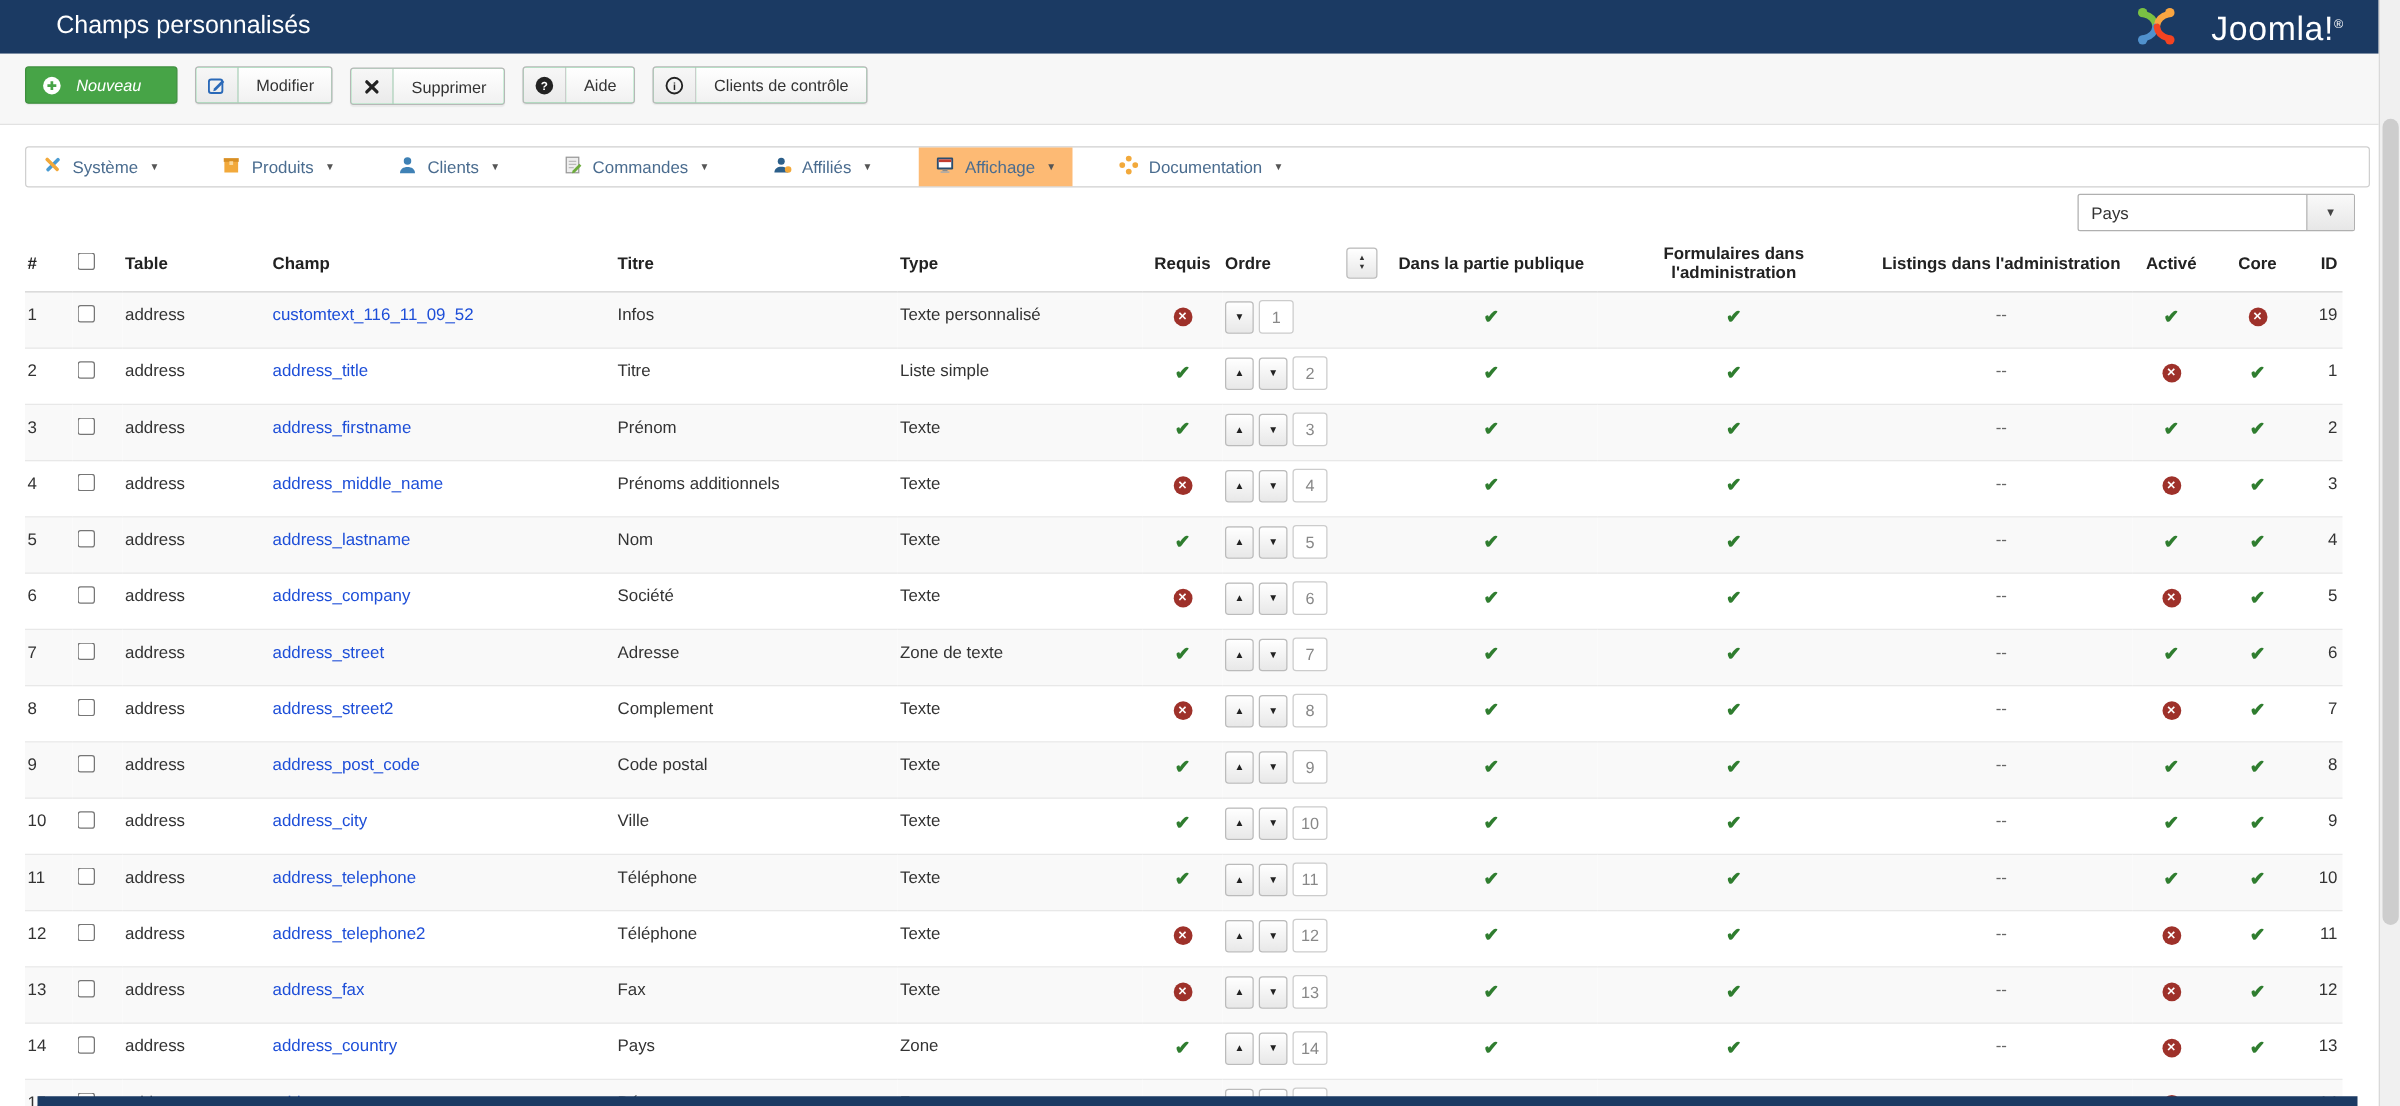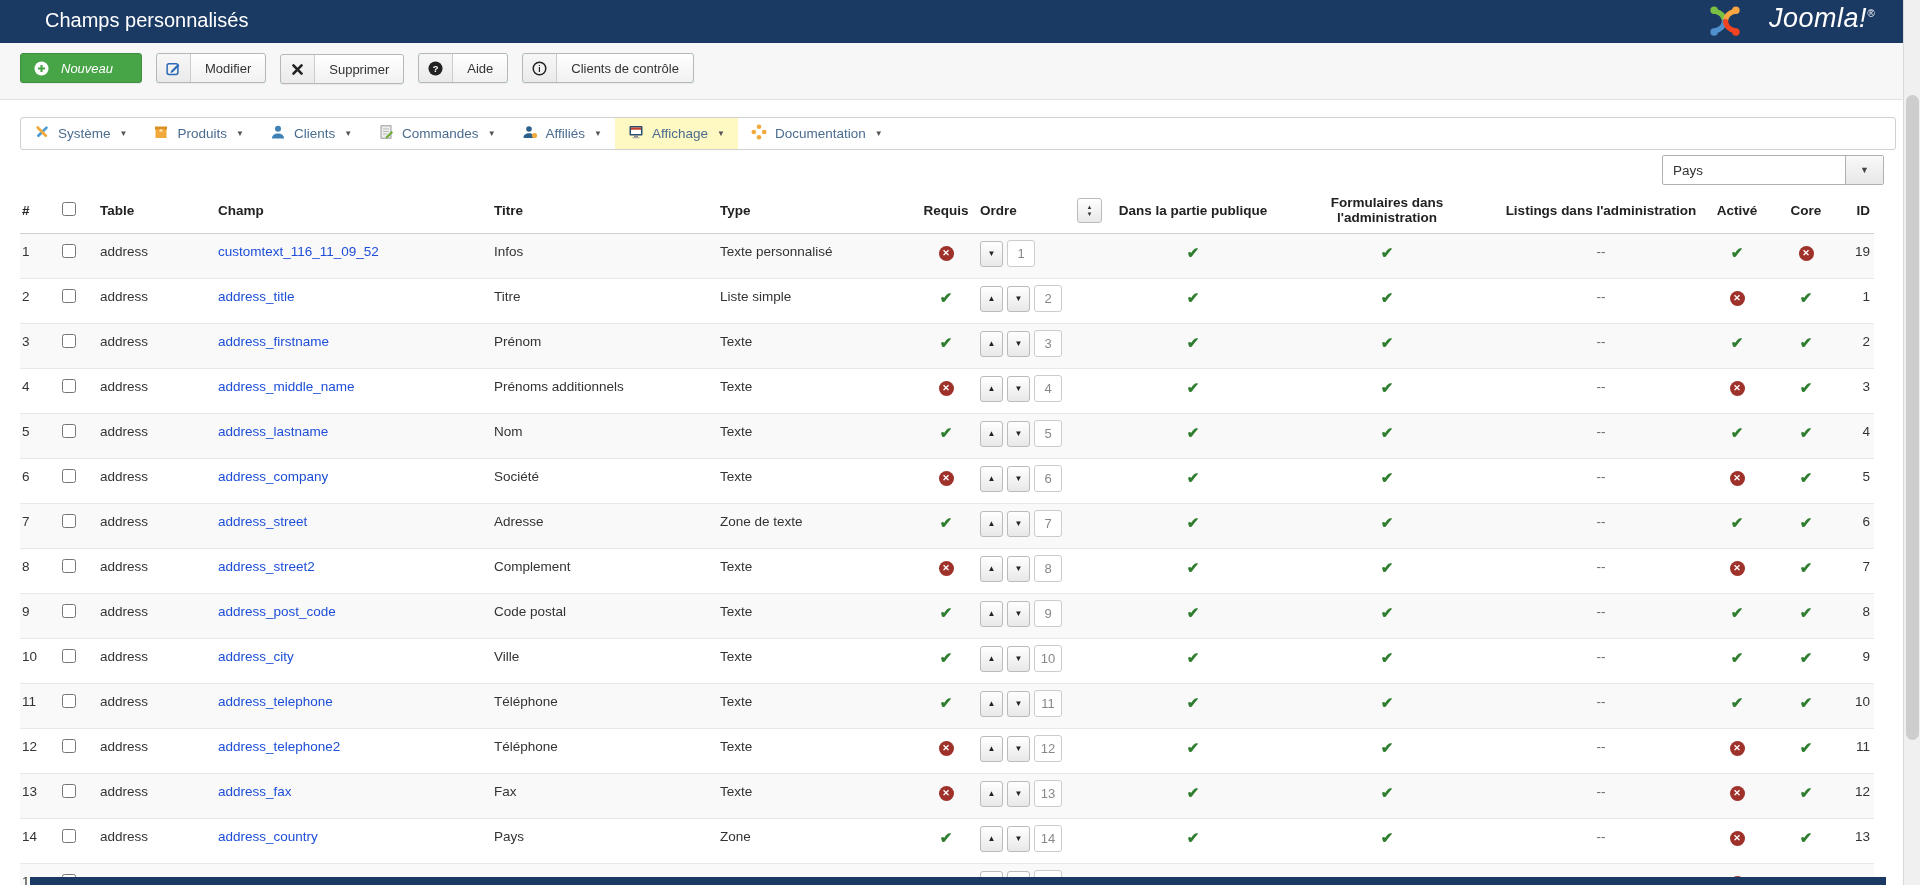--- a/index.html
+++ b/index.html
@@ -5,42 +5,42 @@
   * { box-sizing: border-box; }
   html,body { margin:0; padding:0; }
   body {
     width:1920px; height:885px; position:relative; overflow:hidden;
     font-family:"Liberation Sans", sans-serif; background:#fff; color:#333;
   }
 
   
   .topbar { position:absolute; top:0; left:0; width:1903px; height:43px; background:#1b3a63; }
   .topbar .title { position:absolute; left:45px; top:9px; font-size:20px; color:#fff; font-weight:normal; }
-  .brand { position:absolute; right:28px; top:3px; display:flex; align-items:flex-start; gap:26px; color:#fff;font-style:italic; }
+  .brand { position:absolute; right:28px; top:3px; display:flex; align-items:center; gap:26px; color:#fff; }
   .brand .word { font-size:27px; letter-spacing:.5px; }
   .brand sup { font-size:10px; vertical-align:super; }
 
   
   .toolbar { position:absolute; top:43px; left:0; width:1903px; height:57px; background:#f7f7f7; border-bottom:1px solid #e2e2e2; }
   .btn { display:inline-flex; align-items:stretch; height:30px; margin:10px 0 0 14px; padding:0;
          border:1px solid #b7b7b7; border-radius:3px; overflow:hidden; background:#86efac;
          font-family:inherit; font-size:13px; color:#333; cursor:pointer; box-shadow:0 1px 1px rgba(0,0,0,.06); }
   .btn .ic { width:34px; display:flex; align-items:center; justify-content:center;
              background:linear-gradient(#f7f7f7,#eaeaea); border-right:1px solid #ccc; }
   .btn .lbl { display:flex; align-items:center; padding:0 14px; background:linear-gradient(#fff,#f1f1f1); }
   .btn.success { border-color:#3e8f3e; background:#47a447; margin-left:20px; width:122px; }
   .btn.success .ic { background:transparent; border-right:none; width:auto; padding-left:13px; }
   .btn.success .lbl { background:transparent; color:#fff; padding:0 12px;font-style:italic; }
 
   
   .menubar { position:absolute; top:117px; left:20px; width:1876px; height:33px; background:#fff;
-             border:1px solid #d0d0d0; border-radius:3px; display:flex; align-items:stretch; }
+             border:1px solid #d0d0d0; border-radius:3px; display:flex; align-items:stretch;gap:24px; }
   .menu-item { display:flex; align-items:center; gap:8px; padding:0 13px; font-size:13.5px;
                color:#4a6c8f; cursor:pointer; }
-  .menu-item.active { background:#fef9c3; }
+  .menu-item.active { background:#fdba74; }
   .menu-item .caret { font-size:8px; color:#555; margin-left:1px; }
 
   
   .filterbox { position:absolute; top:155px; right:36px; width:222px; height:30px;
                border:1px solid #b0b0b0; border-radius:2px; display:flex; background:#fff; cursor:pointer; }
   .filter-text { flex:1; display:flex; align-items:center; padding-left:10px; font-size:13.5px; color:#333; }
   .filter-caret { width:38px; border-left:1px solid #b0b0b0; background:linear-gradient(#f9f9f9,#e7e7e7);
                   display:flex; align-items:center; justify-content:center; font-size:9px; color:#444; }
 
   

